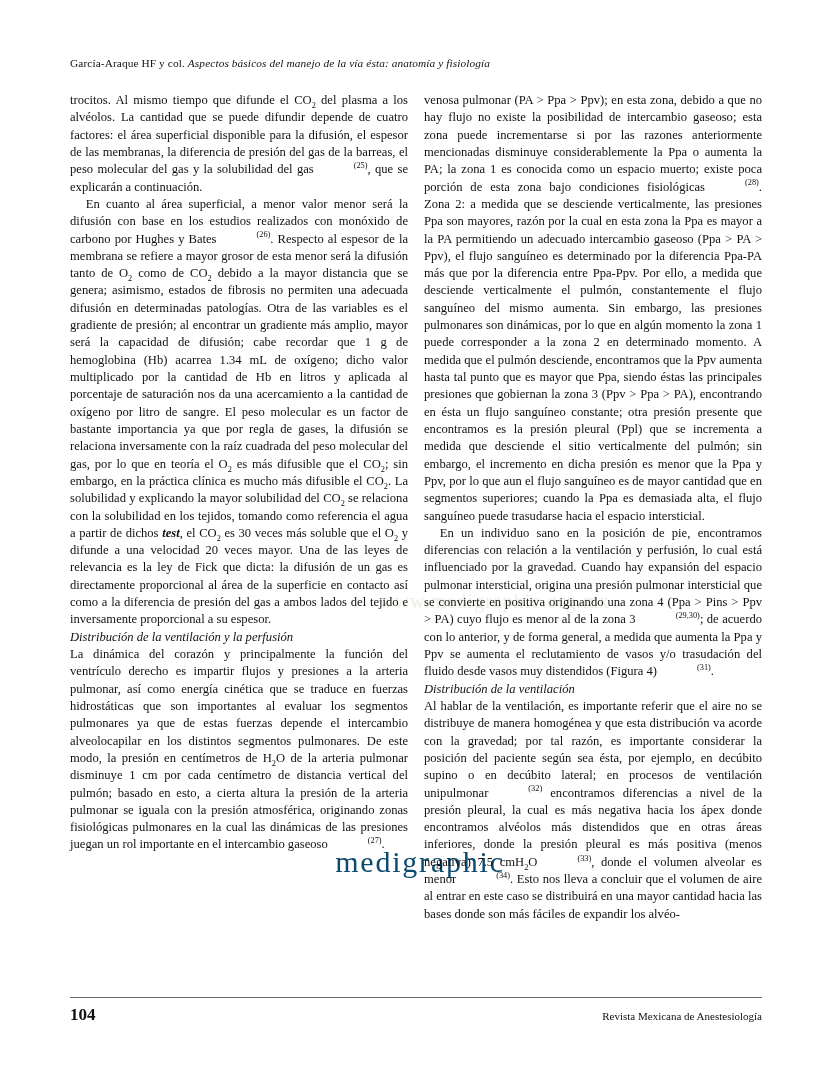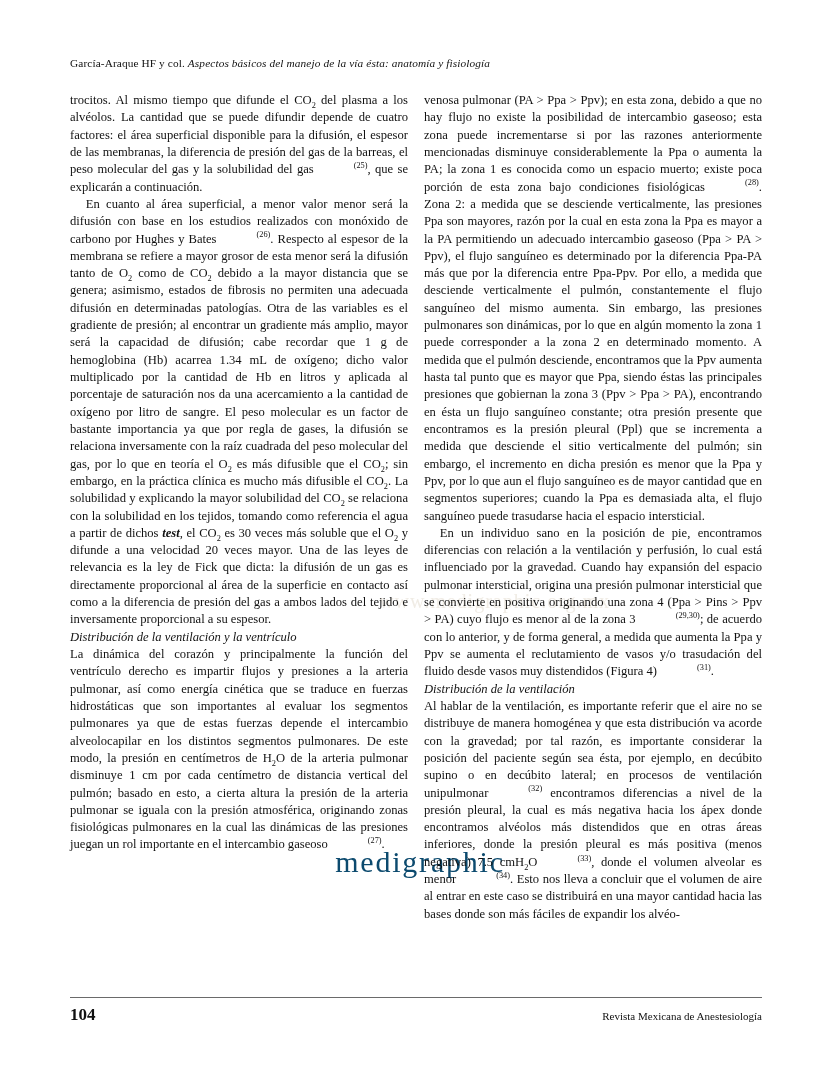--- a/index.html
+++ b/index.html
@@ -160,21 +160,21 @@
   </div>
 
   <div class="body-cols">
 
     <div class="col">
 
       <p class="noindent"><span>trocitos. Al mismo tiempo que difunde el CO</span><sub>2</sub><span> del plasma a los alvéolos. La cantidad que se puede difundir depende de cuatro factores: el área superficial disponible para la difusión, el espesor de las membranas, la diferencia de presión del gas de la barreas, el peso molecular del gas y la solubilidad del gas</span><sup>(25)</sup><span>, que se explicarán a continuación.</span></p>
 
       <p class="indent"><span>En cuanto al área superficial, a menor valor menor será la difusión con base en los estudios realizados con monóxido de carbono por Hughes y Bates</span><sup>(26)</sup><span>. Respecto al espesor de la membrana se refiere a mayor grosor de esta menor será la difusión tanto de O</span><sub>2</sub><span> como de CO</span><sub>2</sub><span> debido a la mayor distancia que se genera; asimismo, estados de fibrosis no permiten una adecuada difusión en determinadas patologías. Otra de las variables es el gradiente de presión; al encontrar un gradiente más amplio, mayor será la capacidad de difusión; cabe recordar que 1 g de hemoglobina (Hb) acarrea 1.34 mL de oxígeno; dicho valor multiplicado por la cantidad de Hb en litros y aplicada al porcentaje de saturación nos da una acercamiento a la cantidad de oxígeno por litro de sangre. El peso molecular es un factor de bastante importancia ya que por regla de gases, la difusión se relaciona inversamente con la raíz cuadrada del peso molecular del gas, por lo que en teoría el O</span><sub>2</sub><span> es más difusible que el CO</span><sub>2</sub><span>; sin embargo, en la práctica clínica es mucho más difusible el CO</span><sub>2</sub><span>. La solubilidad y explicando la mayor solubilidad del CO</span><sub>2</sub><span> se relaciona con la solubilidad en los tejidos, tomando como referencia el agua a partir de dichos </span><span class="it">test</span><span>, el CO</span><sub>2</sub><span> es 30 veces más soluble que el O</span><sub>2</sub><span> y difunde a una velocidad 20 veces mayor. Una de las leyes de relevancia es la ley de Fick que dicta: la difusión de un gas es directamente proporcional al área de la superficie en contacto así como a la diferencia de presión del gas a ambos lados del tejido e inversamente proporcional a su espesor.</span></p>
 
-      <p class="subhead gap-before gap-after">Distribución de la ventilación y la ventrículo</p>
+      <p class="subhead gap-before gap-after">Distribución de la ventilación y la perfusión</p>
 
       <p class="noindent"><span>La dinámica del corazón y principalmente la función del ventrículo derecho es impartir flujos y presiones a la arteria pulmonar, así como energía cinética que se traduce en fuerzas hidrostáticas que son importantes al evaluar los segmentos pulmonares ya que de estas fuerzas depende el intercambio alveolocapilar en los distintos segmentos pulmonares. De este modo, la presión en centímetros de H</span><sub>2</sub><span>O de la arteria pulmonar disminuye 1 cm por cada centímetro de distancia vertical del pulmón; basado en esto, a cierta altura la presión de la arteria pulmonar se iguala con la presión atmosférica, originando zonas fisiológicas pulmonares en la cual las dinámicas de las presiones juegan un rol importante en el intercambio gaseoso</span><sup>(27)</sup><span>.</span></p>
 
 
     </div>
 
     <div class="col">
 
       <p class="noindent"><span>venosa pulmonar (PA &gt; Ppa &gt; Ppv); en esta zona, debido a que no hay flujo no existe la posibilidad de intercambio gaseoso; esta zona puede incrementarse si por las razones anteriormente mencionadas disminuye considerablemente la Ppa o aumenta la PA; la zona 1 es conocida como un espacio muerto; existe poca porción de esta zona bajo condiciones fisiológicas</span><sup>(28)</sup><span>. Zona 2: a medida que se desciende verticalmente, las presiones Ppa son mayores, razón por la cual en esta zona la Ppa es mayor a la PA permitiendo un adecuado intercambio gaseoso (Ppa &gt; PA &gt; Ppv), el flujo sanguíneo es determinado por la diferencia Ppa-PA más que por la diferencia entre Ppa-Ppv. Por ello, a medida que desciende verticalmente el pulmón, constantemente el flujo sanguíneo del mismo aumenta. Sin embargo, las presiones pulmonares son dinámicas, por lo que en algún momento la zona 1 puede corresponder a la zona 2 en determinado momento. A medida que el pulmón desciende, encontramos que la Ppv aumenta hasta tal punto que es mayor que Ppa, siendo éstas las principales presiones que gobiernan la zona 3 (Ppv &gt; Ppa &gt; PA), encontrando en ésta un flujo sanguíneo constante; otra presión presente que encontramos es la presión pleural (Ppl) que se incrementa a medida que desciende el sitio verticalmente del pulmón; sin embargo, el incremento en dicha presión es menor que la Ppa y Ppv, por lo que aun el flujo sanguíneo es de mayor cantidad que en segmentos superiores; cuando la Ppa es demasiada alta, el flujo sanguíneo puede trasudarse hacia el espacio intersticial.</span></p>
 

